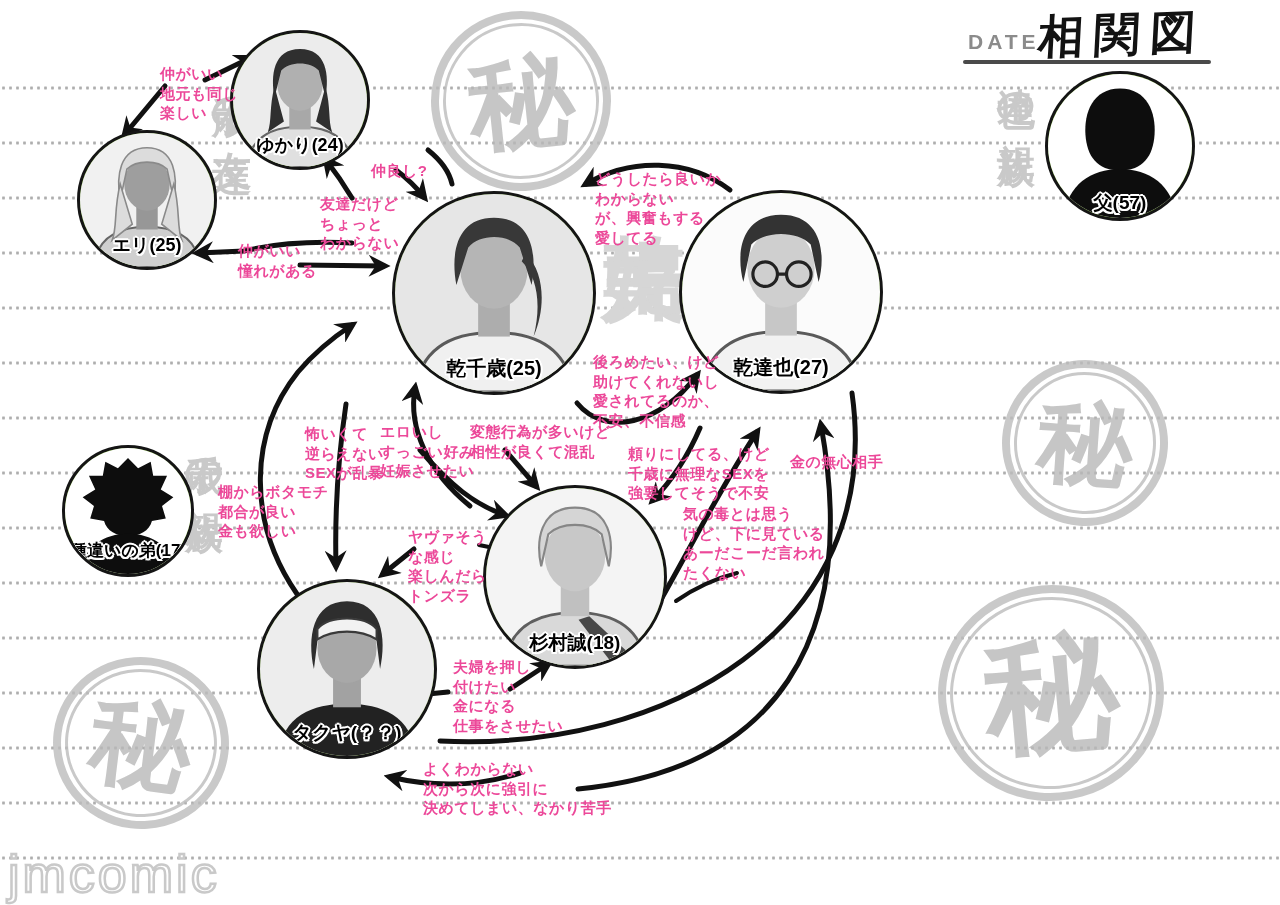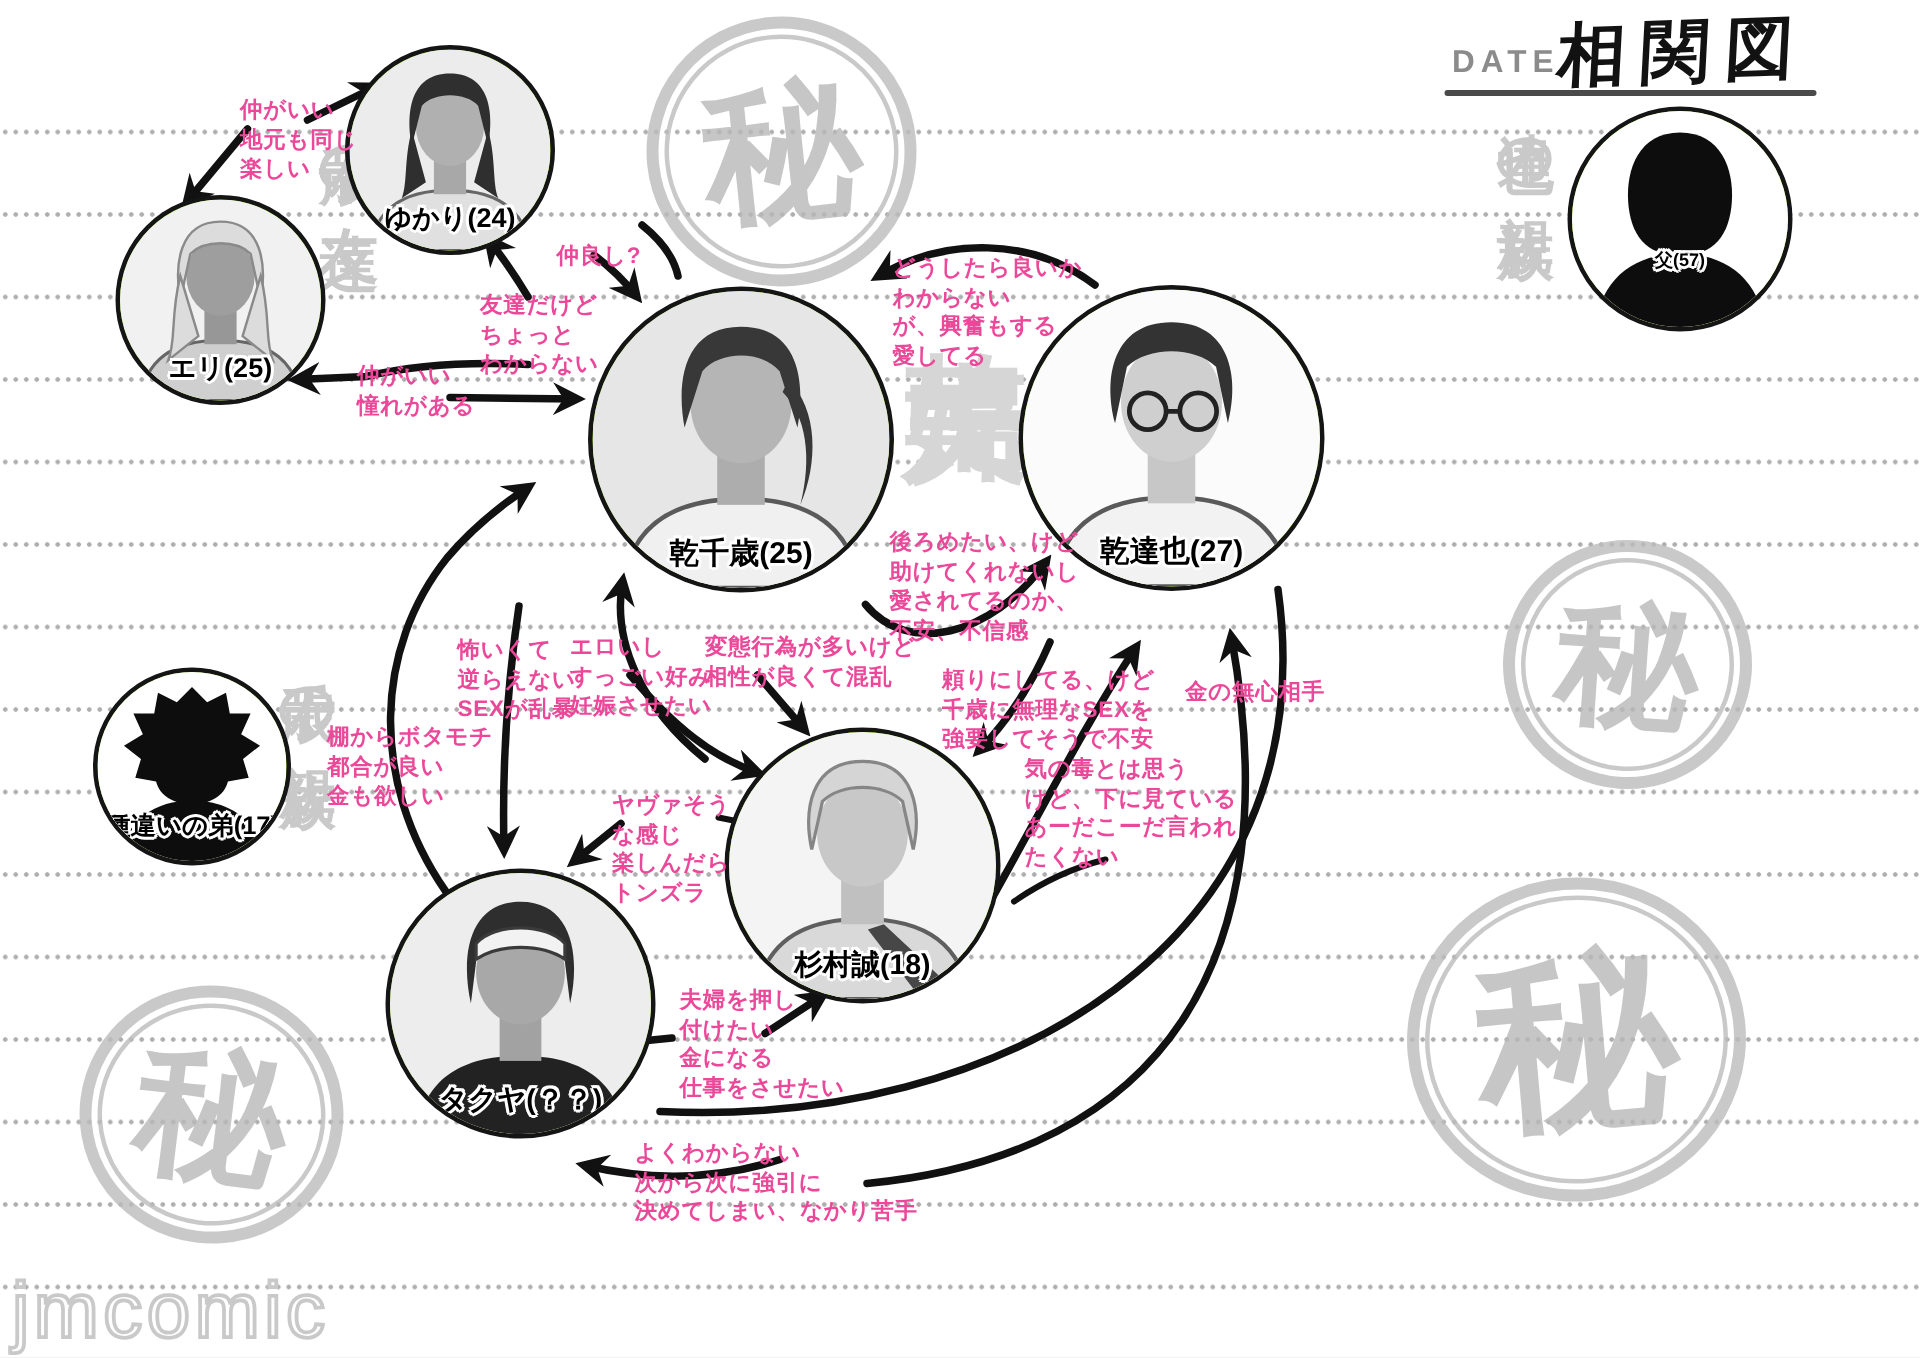--- a/index.html
+++ b/index.html
@@ -23,21 +23,21 @@
   .stamp .inner{position:absolute;left:4px;top:4px;right:4px;bottom:4px;border:3px solid #bcbcbc;
         border-radius:50%;display:flex;align-items:center;justify-content:center;}
   .stamp .glyph{font-weight:bold;color:#b8b8b8;line-height:1;}
   .logo{position:absolute;left:8px;top:844px;z-index:4;font-size:52px;font-weight:normal;
         letter-spacing:3px;color:#ffffff;-webkit-text-stroke:2.5px #c9c9c9;
         text-shadow:0 0 1px #d4d4d4;}
   
   .arrows{position:absolute;left:0;top:0;z-index:2;}
   
   .chara{position:absolute;z-index:3;border:3px solid #151515;border-radius:50%;
-        box-sizing:border-box;background:#84cc16;overflow:hidden;}
+        box-sizing:border-box;background:#4d7c0f;overflow:hidden;}
   .chara svg{position:absolute;left:0;top:0;width:100%;height:100%;}
   .chara .nm{position:absolute;left:50%;transform:translateX(-50%);bottom:10px;z-index:2;
         font-weight:bold;white-space:nowrap;color:#000;
         text-shadow:-2px 0 #fff,2px 0 #fff,0 -2px #fff,0 2px #fff,
                     -1.5px -1.5px #fff,1.5px -1.5px #fff,-1.5px 1.5px #fff,1.5px 1.5px #fff;}
   
   .lbl{position:absolute;z-index:4;font-size:15px;font-weight:bold;line-height:1.3;
         color:#ec4899;white-space:pre-line;letter-spacing:.5px;}
 </style>
 </head>
@@ -162,21 +162,21 @@
     </svg>
     <span class="nm" style="font-size:20px;">乾達也(27)</span>
   </div>
 
   <div class="chara" style="left:1045px;top:71px;width:150px;height:150px;">
     <svg viewBox="0 0 100 100">
       <rect width="100" height="100" fill="#ffffff"></rect>
       <path d="M50 10 C31 10 25 27 26 42 C27 57 34 67 50 67 C66 67 73 57 74 42 C75 27 69 10 50 10 Z" fill="#0d0d0d"></path>
       <path d="M11 100 C13 77 30 66 50 66 C70 66 87 77 89 100 Z" fill="#0d0d0d"></path>
     </svg>
-    <span class="nm" style="font-size:12px;bottom:36px;">父(57)</span>
+    <span class="nm" style="font-size:19px;bottom:2px;">父(57)</span>
   </div>
 
   <div class="chara" style="left:62px;top:445px;width:132px;height:132px;">
     <svg viewBox="0 0 100 100">
       <rect width="100" height="100" fill="#ffffff"></rect>
       <path d="M50 8 L58 16 L68 11 L70 22 L81 22 L76 33 L86 39 L77 46 L80 56 L69 58 C67 66 59 70 50 70 C41 70 33 66 31 58 L20 56 L23 46 L14 39 L24 33 L19 22 L30 22 L32 11 L42 16 Z" fill="#0d0d0d"></path>
       <path d="M12 100 C14 78 31 68 50 68 C69 68 86 78 88 100 Z" fill="#0d0d0d"></path>
     </svg>
     <span class="nm" style="font-size:17px;bottom:12px;">種違いの弟(17)</span>
   </div>
@@ -227,21 +227,21 @@
 SEXが乱暴</div>
   <div class="lbl" style="left:380px;top:422px;">エロいし
 すっごい好み
 妊娠させたい</div>
   <div class="lbl" style="left:470px;top:422px;">変態行為が多いけど
 相性が良くて混乱</div>
   <div class="lbl" style="left:628px;top:444px;">頼りにしてる、けど
 千歳に無理なSEXを
 強要してそうで不安</div>
   <div class="lbl" style="left:790px;top:452px;">金の無心相手</div>
-  <div class="lbl" style="left:683px;top:504px;font-family:Liberation Serif, serif;">気の毒とは思う
+  <div class="lbl" style="left:683px;top:504px;">気の毒とは思う
 けど、下に見ている
 あーだこーだ言われ
 たくない</div>
   <div class="lbl" style="left:218px;top:482px;">棚からボタモチ
 都合が良い
 金も欲しい</div>
   <div class="lbl" style="left:408px;top:527px;">ヤヴァそう
 な感じ
 楽しんだら
 トンズラ</div>

